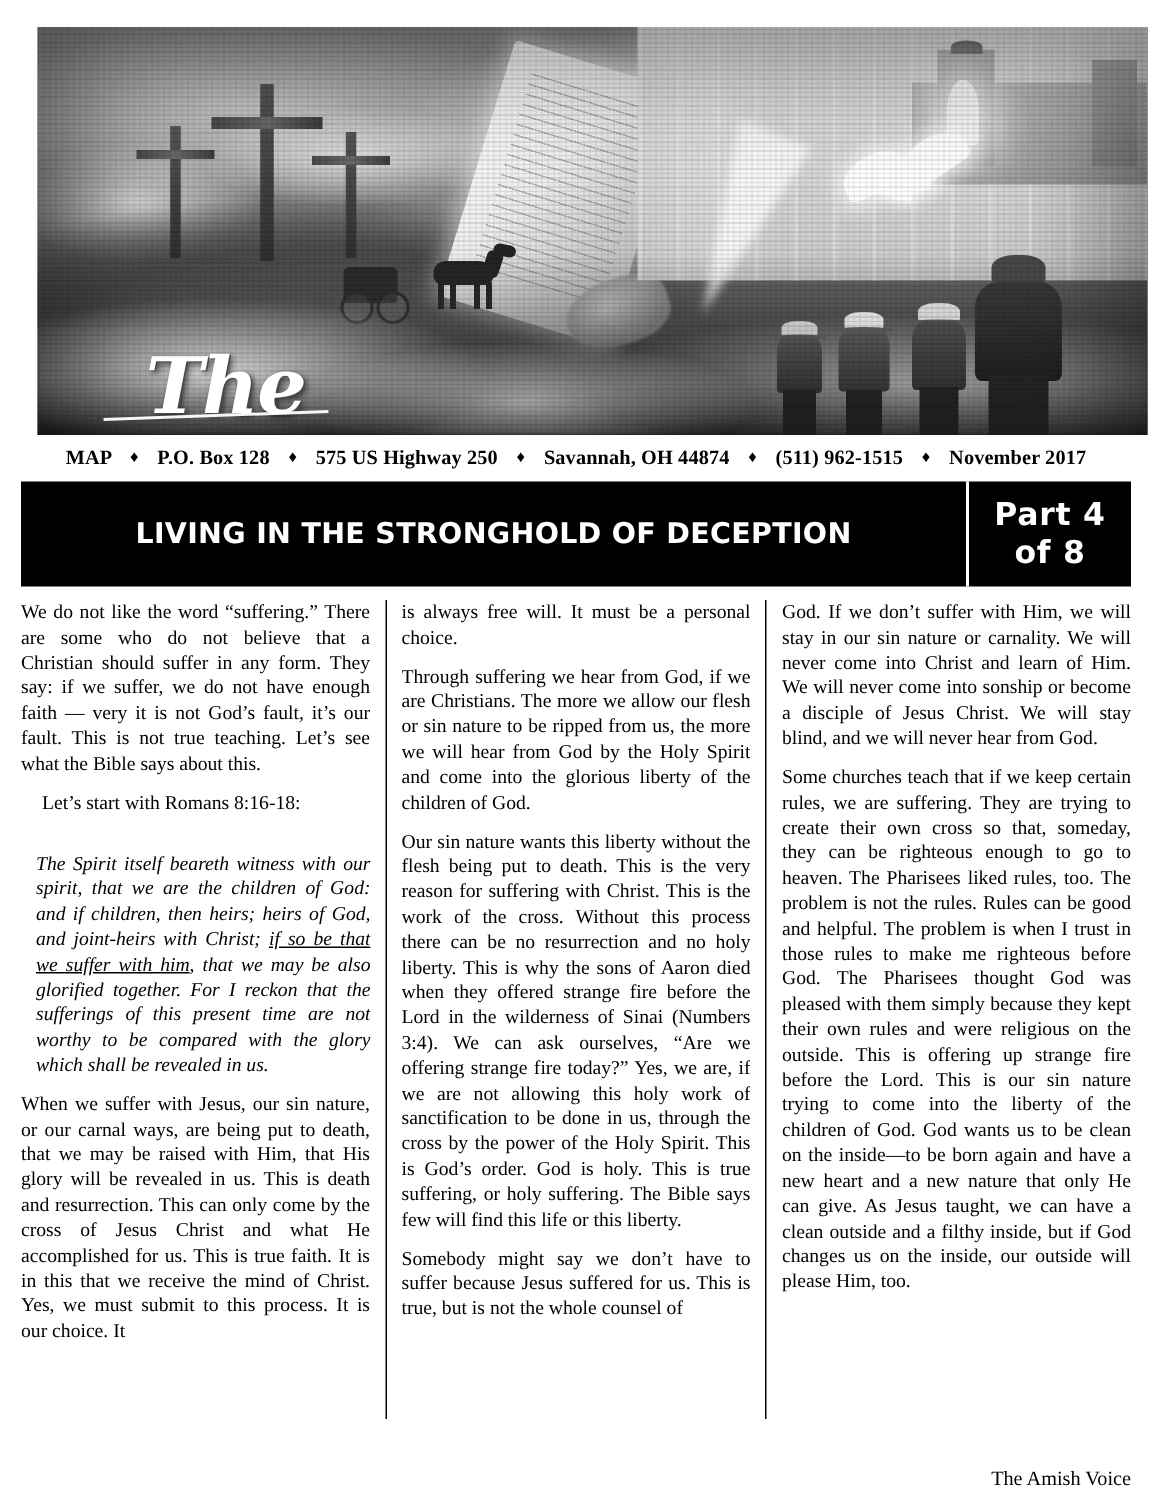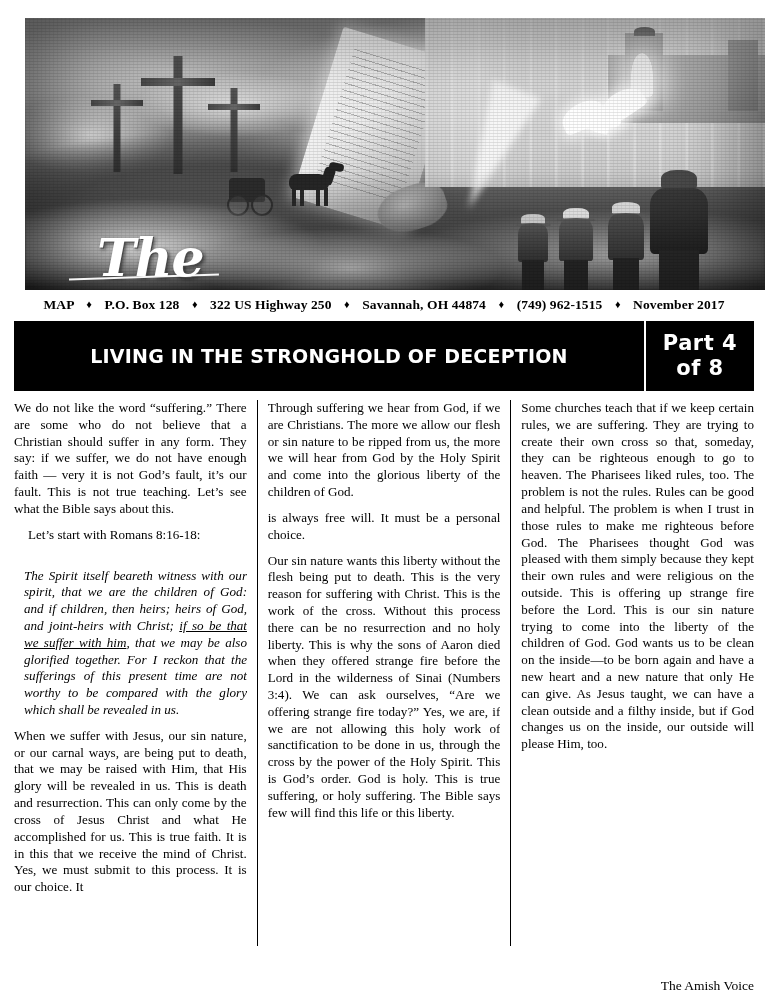--- a/index.html
+++ b/index.html
@@ -431,25 +431,25 @@
     <div class="logo">
       <div class="logo-the">The</div>
     </div>
   </div>
 
   <div class="infoline">
     <span>MAP</span>
     <span class="sep">♦</span>
     <span>P.O. Box 128</span>
     <span class="sep">♦</span>
-    <span>322 US Highway 250</span>
+    <span>575 US Highway 250</span>
     <span class="sep">♦</span>
     <span>Savannah, OH 44874</span>
     <span class="sep">♦</span>
-    <span>(749) 962-1515</span>
+    <span>(511) 962-1515</span>
     <span class="sep">♦</span>
     <span>November 2017</span>
   </div>
 
   <div class="banner">
     <div class="banner-main">
       <div class="banner-title">LIVING IN THE STRONGHOLD OF DECEPTION</div>
     </div>
     <div class="banner-part">
       <div>Part 4</div>
@@ -462,28 +462,30 @@
     <div class="col">
       <p>We do not like the word “suffering.” There are some who do not believe that a Christian should suffer in any form. They say: if we suffer, we do not have enough faith — very it is not God’s fault, it’s our fault. This is not true teaching. Let’s see what the Bible says about this.</p>
       <p class="indent">Let’s start with Romans 8:16-18:</p>
       <p class="quote"><span>The Spirit itself beareth witness with our spirit, that we are the children of God: and if children, then heirs; heirs of God, and joint-heirs with Christ; </span><u>if so be that we suffer with him</u><span>, that we may be also glorified together. For I reckon that the sufferings of this present time are not worthy to be compared with the glory which shall be revealed in us.</span></p>
       <p class="last">When we suffer with Jesus, our sin nature, or our carnal ways, are being put to death, that we may be raised with Him, that His glory will be revealed in us. This is death and resurrection. This can only come by the cross of Jesus Christ and what He accomplished for us. This is true faith. It is in this that we receive the mind of Christ. Yes, we must submit to this process. It is our choice. It</p>
     </div>
 
     <div class="col-sep"></div>
 
     <div class="col">
+      <p>is always free will. It must be a personal choice.</p>
       <p>Through suffering we hear from God, if we are Christians. The more we allow our flesh or sin nature to be ripped from us, the more we will hear from God by the Holy Spirit and come into the glorious liberty of the children of God.</p>
-      <p>is always free will. It must be a personal choice.</p>
       <p>Our sin nature wants this liberty without the flesh being put to death. This is the very reason for suffering with Christ. This is the work of the cross. Without this process there can be no resurrection and no holy liberty. This is why the sons of Aaron died when they offered strange fire before the Lord in the wilderness of Sinai (Numbers 3:4). We can ask ourselves, “Are we offering strange fire today?” Yes, we are, if we are not allowing this holy work of sanctification to be done in us, through the cross by the power of the Holy Spirit. This is God’s order. God is holy. This is true suffering, or holy suffering. The Bible says few will find this life or this liberty.</p>
+      <p class="last">Somebody might say we don’t have to suffer because Jesus suffered for us. This is true, but is not the whole counsel of</p>
     </div>
 
     <div class="col-sep"></div>
 
     <div class="col">
+      <p>God. If we don’t suffer with Him, we will stay in our sin nature or carnality. We will never come into Christ and learn of Him. We will never come into sonship or become a disciple of Jesus Christ. We will stay blind, and we will never hear from God.</p>
       <p class="last">Some churches teach that if we keep certain rules, we are suffering. They are trying to create their own cross so that, someday, they can be righteous enough to go to heaven. The Pharisees liked rules, too. The problem is not the rules. Rules can be good and helpful. The problem is when I trust in those rules to make me righteous before God. The Pharisees thought God was pleased with them simply because they kept their own rules and were religious on the outside. This is offering up strange fire before the Lord. This is our sin nature trying to come into the liberty of the children of God. God wants us to be clean on the inside—to be born again and have a new heart and a new nature that only He can give. As Jesus taught, we can have a clean outside and a filthy inside, but if God changes us on the inside, our outside will please Him, too.</p>
     </div>
 
   </div>
 
   <div class="footer">
     <div class="footer-label">The Amish Voice</div>
   </div>
 
 </div>

